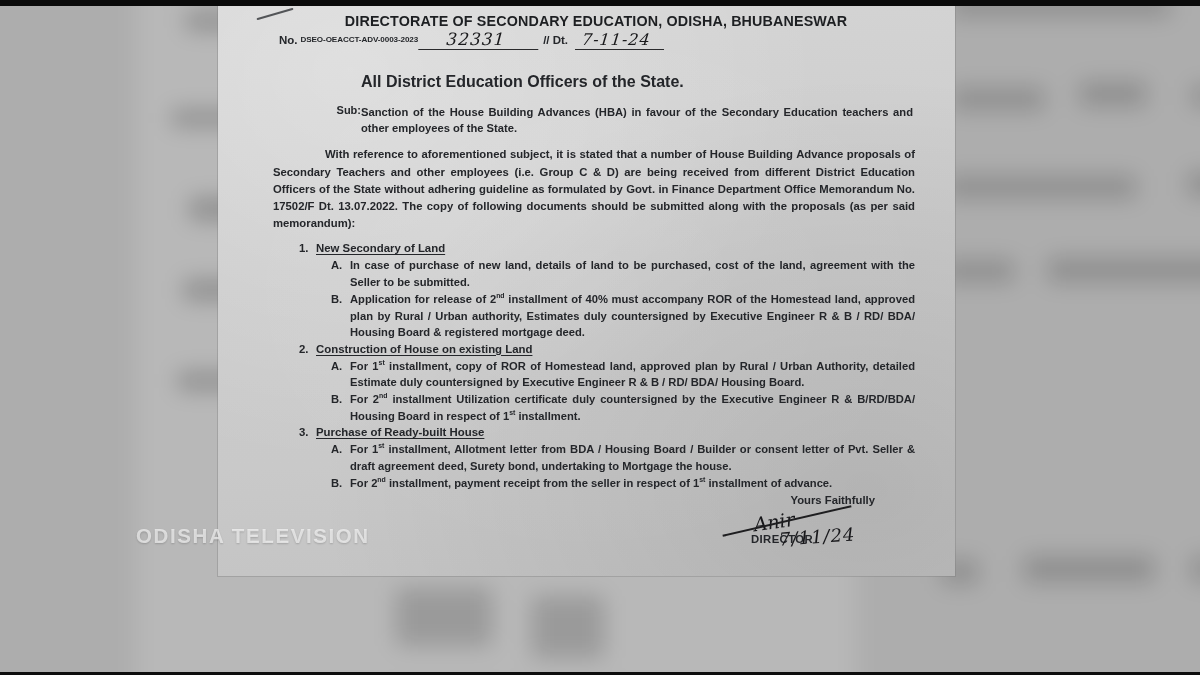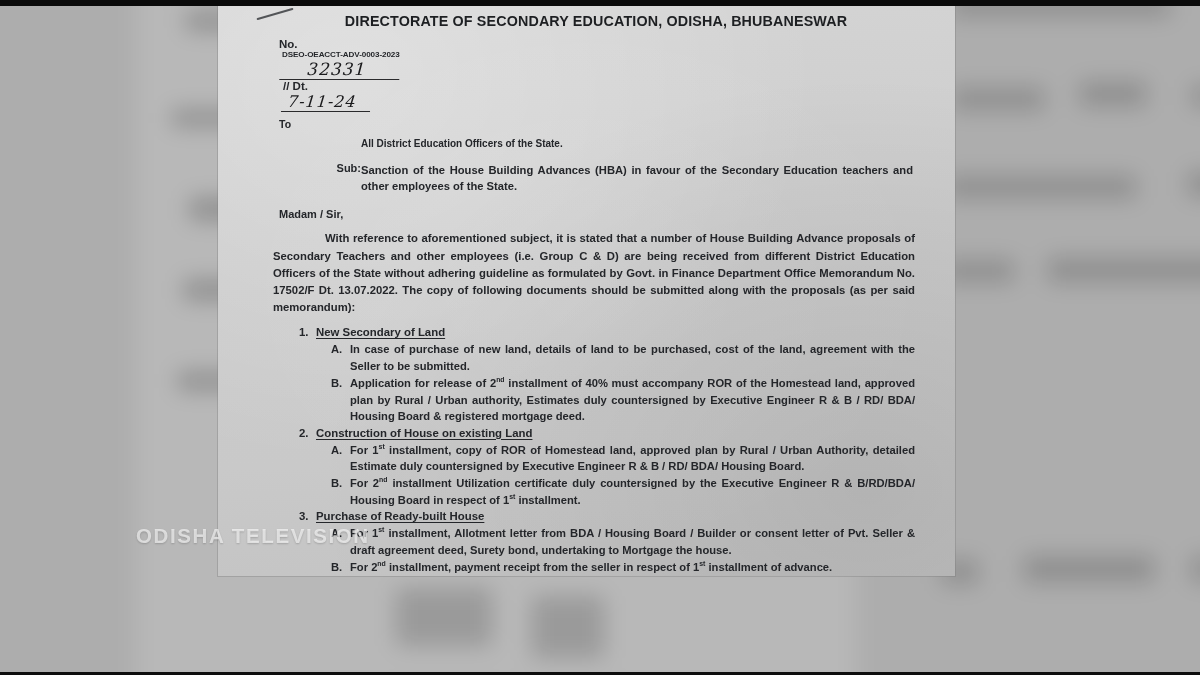--- a/index.html
+++ b/index.html
@@ -82,26 +82,24 @@
     text-align:center;
     font-size:14.3px;
     font-weight:bold;
     letter-spacing:.15px;
     margin-top:13px;
     color:#1d1f22;
     white-space:nowrap;
   }
 
   .refline {
-    display:flex; align-items:flex-start;
-    margin-top:9px;
+    display:flex; align-items:center;
     font-size:11px;
     font-weight:bold;
     padding-left:6px;
-    flex-direction:column;
   }
   .refline .no { font-size:11.5px; }
   .refline .code {
     font-size:8.1px; font-weight:bold; letter-spacing:-.1px;
     margin-left:3px;
   }
   .hand {
     font-family:"DejaVu Serif", serif;
     font-style:italic;
     font-weight:normal;
@@ -124,22 +122,22 @@
     border-bottom:1.4px solid #2a2a2c;
     padding:0 14px 0 6px;
     margin-left:3px;
     display:inline-block;
     transform:skewX(-6deg);
   }
 
   .to { font-size:10.5px; font-weight:bold; margin-top:6px; padding-left:6px; }
 
   .addressee {
-    font-size:10px; font-weight:bold;
-    margin-top:8px; margin-left:88px;
+    font-size:16px; font-weight:bold;
+    margin-top:23px; margin-left:88px;
   }
 
   .subrow { display:flex; margin-top:13px; }
   .subrow .lbl { font-size:11px; font-weight:bold; width:88px; flex:none; padding-left:6px;text-align:right; }
   .subrow .val {
     font-size:11.2px; font-weight:bold; line-height:1.45;
     text-align:justify; flex:1; padding-right:6px;
   }
 
   .salut { font-size:11px; font-weight:bold; margin-top:14px; padding-left:6px; }
@@ -271,30 +269,28 @@
     <h1 class="head">DIRECTORATE OF SECONDARY EDUCATION, ODISHA, BHUBANESWAR</h1>
 
     <div class="refline">
       <span class="no">No.</span>
       <span class="code">DSEO-OEACCT-ADV-0003-2023</span>
       <span class="hand hw-num">32331</span>
       <span class="slashes">// Dt.</span>
       <span class="hand hw-date">7-11-24</span>
     </div>
 
-    <div class="to">To</div>
 
     <div class="addressee">All District Education Officers of the State.</div>
 
     <div class="subrow">
       <span class="lbl">Sub:</span>
       <span class="val">Sanction of the House Building Advances (HBA) in favour of the Secondary Education teachers and other employees of the State.</span>
     </div>
 
-    <div class="salut">Madam / Sir,</div>
 
     <p class="body-para">With reference to aforementioned subject, it is stated that a number of House Building Advance proposals of Secondary Teachers and other employees (i.e. Group C &amp; D) are being received from different District Education Officers of the State without adhering guideline as formulated by Govt. in Finance Department Office Memorandum No. 17502/F Dt. 13.07.2022. The copy of following documents should be submitted along with the proposals (as per said memorandum):</p>
 
     <ol class="sections" id="sections-root">
         <li>
           <div class="sec-head">
             <span class="num">1.</span>
             <span class="title">New Secondary of Land</span>
           </div>
           <ol class="subs">

